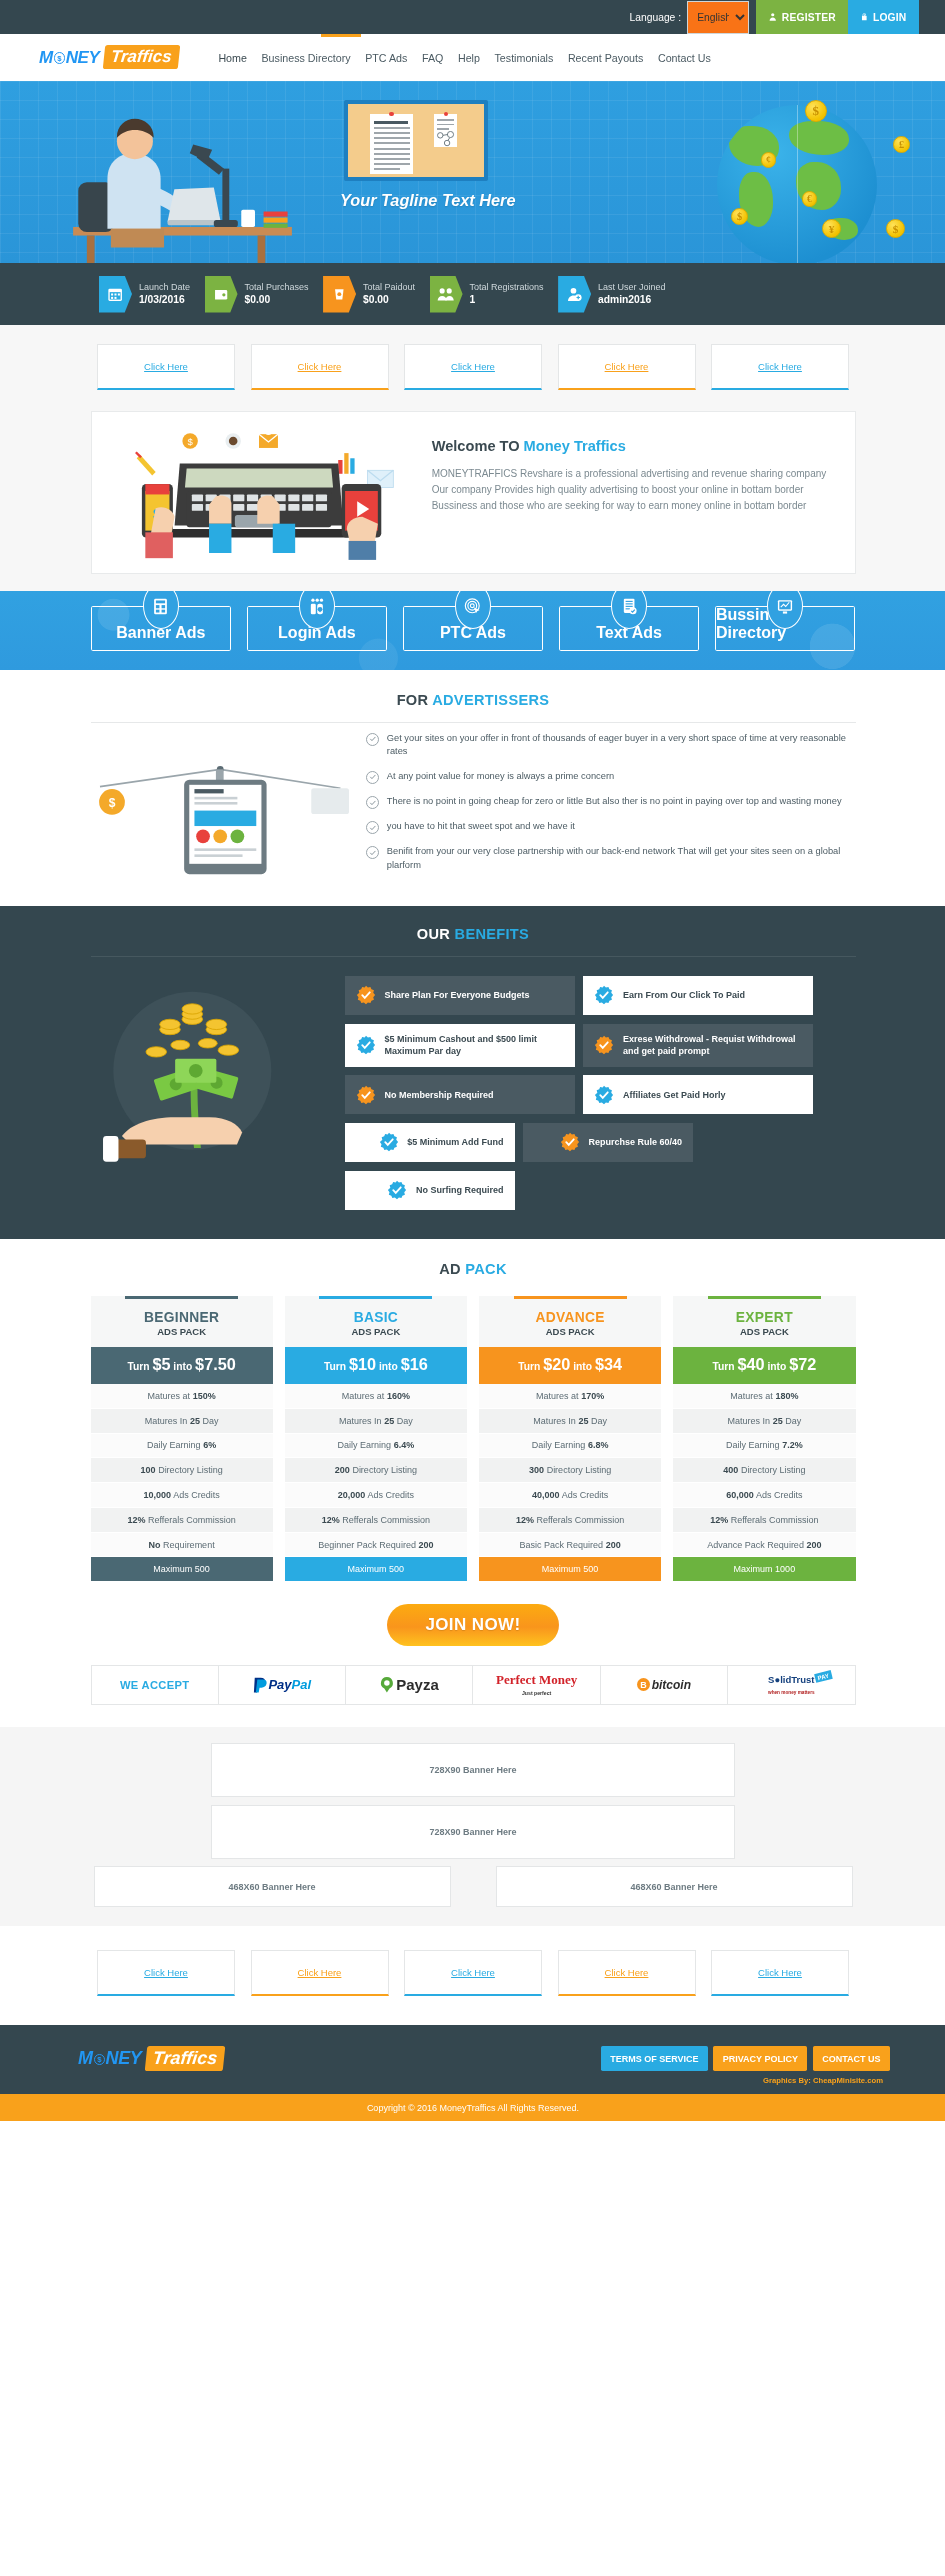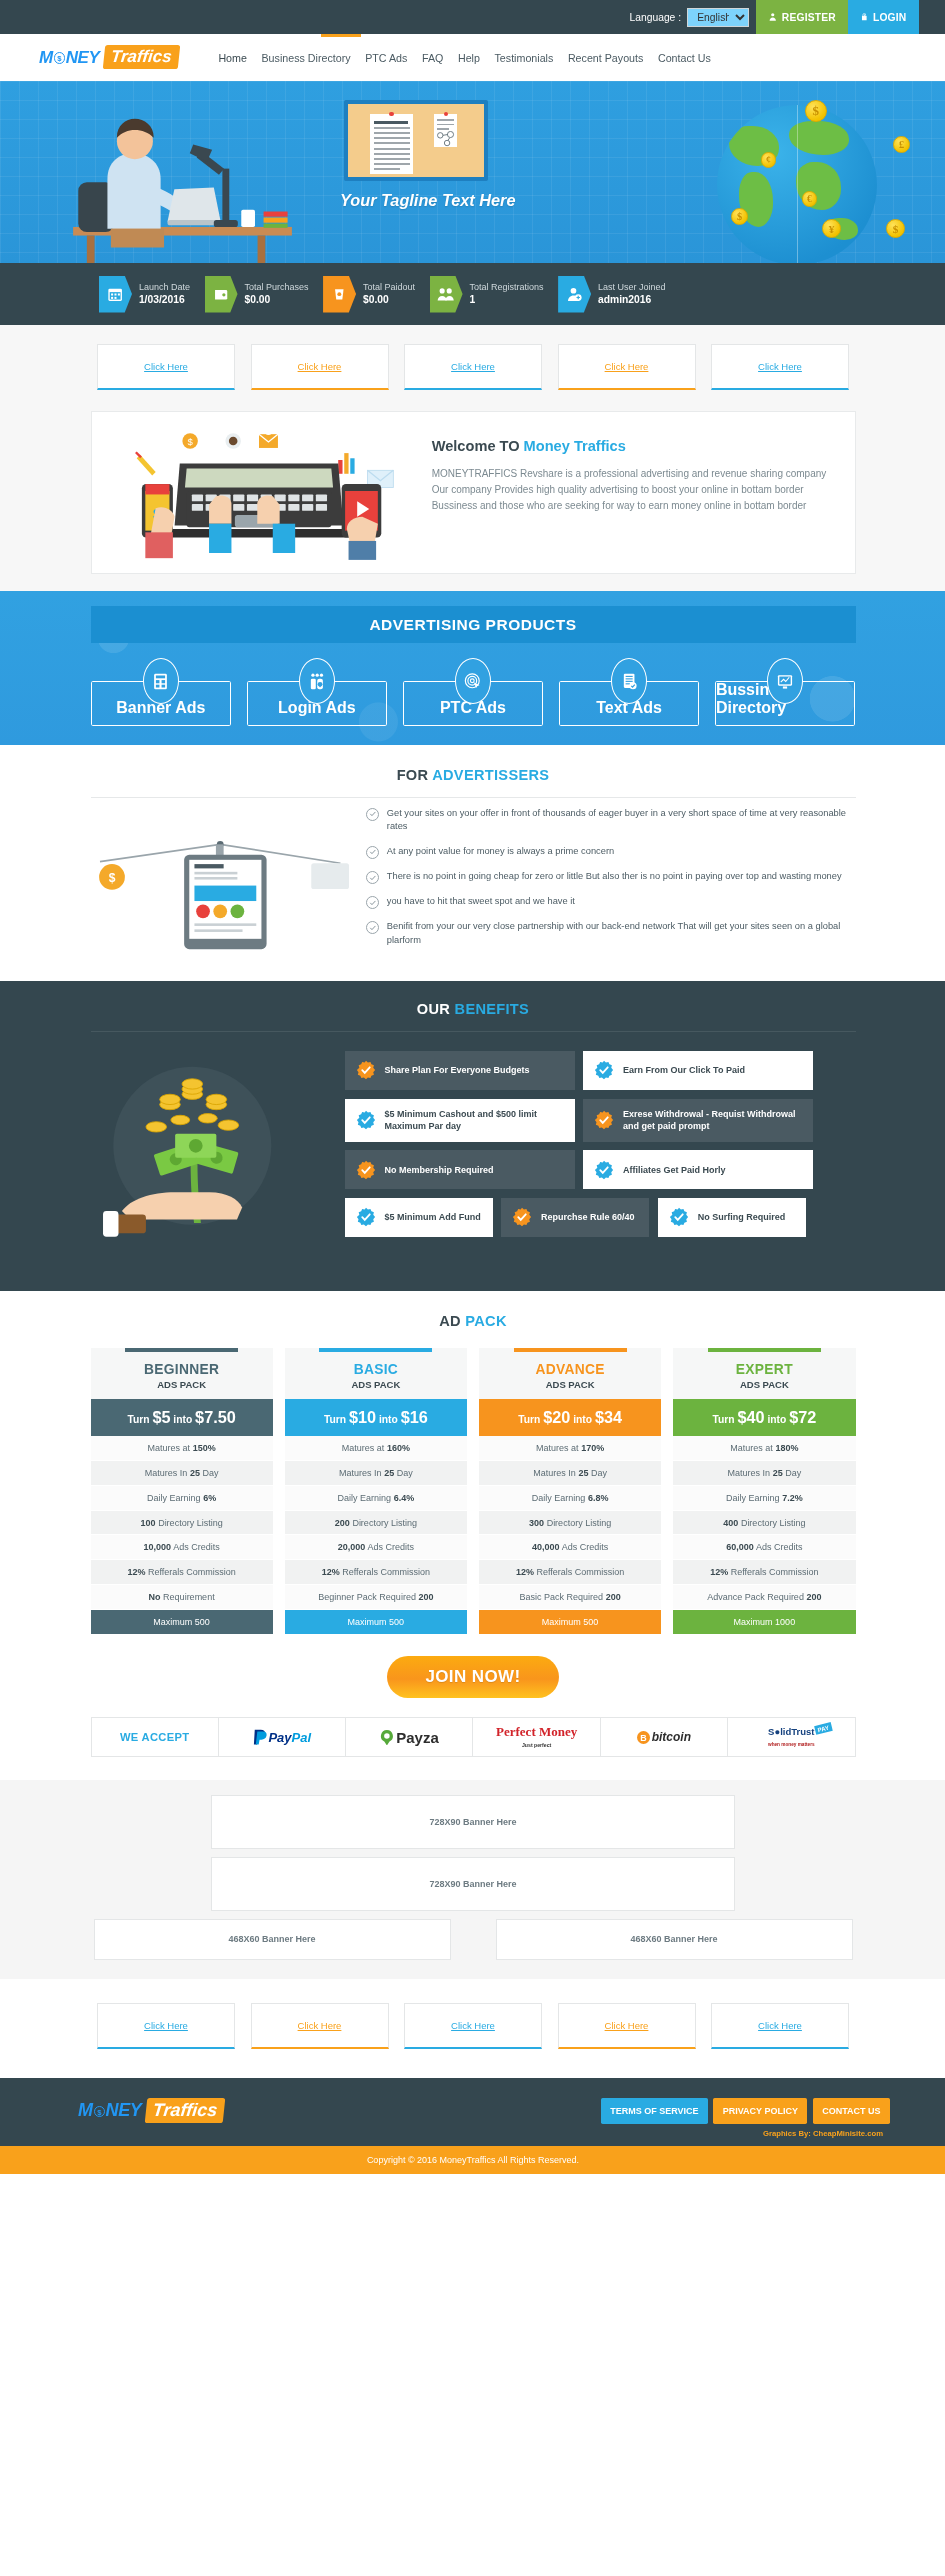--- a/index.html
+++ b/index.html
@@ -17,27 +17,27 @@
     background: #34474f;
     height: 34px;
     display: flex;
     align-items: stretch;
     justify-content: flex-end;
     padding-right: 27.5px;
   }
   .lang-wrap { display: flex; align-items: center; gap: 6px; padding-right: 6.9px; }
   .lang-label { color: #ffffff; font-size: 10.3px; }
   .lang-select {
-    background: #7dd3fc;
+    background: #f97316;
     border: 0.9px solid #cfd6d9;
     font-size: 10.3px;
     color: #333;
     padding: 2.6px 3.4px 2.6px 5.2px;
     width: 62px;
-    height: 19px;
+    height: 33px;
     font-family: "Liberation Sans", sans-serif;
   }
   .topbtn {
     display: flex; align-items: center; gap: 4.3px;
     padding: 0 12px;
     color: #fff; font-size: 10.3px; font-weight: bold;
     letter-spacing: 0.2px;
     cursor: pointer;
     text-decoration: none;
   }
@@ -233,21 +233,21 @@
   .benef .sec-title { color: #fff; }
   .benef .sec-rule { background: #46585f; }
   .benef-body { width: 765px; margin: 19px auto 0; display: flex; align-items: flex-start; }
   .benef-left { width: 249px; height: 211px; position: relative; }
   .benef-grid { flex: 1; display: flex; flex-wrap: wrap; gap: 8.6px; padding-left: 5.2px; }
   .bcard {
     display: flex; align-items: center; gap: 8.6px;
     padding: 9.5px 11.2px; min-height: 36px;
   }
   .bcard.w2 { width: 230px; }
-  .bcard.w3 { width: 148px; }
+  .bcard.w3 { width: 170px; justify-content: flex-end; }
   .bcard.dark { background: #4a5a62; }
   .bcard.dark .bc-txt { color: #ffffff; }
   .bcard.light { background: #ffffff; }
   .bcard.light .bc-txt { color: #3b4a51; }
   .bc-txt { font-size: 9px; font-weight: bold; line-height: 1.35; }
   .badge-star {
     flex: none; width: 20px; height: 20px;
     display: flex; align-items: center; justify-content: center;
   }
 
@@ -627,21 +627,20 @@
         </svg>
       </div>
       <div class="welcome-right">
         <h2><span>Welcome TO </span><span class="hl">Money Traffics</span></h2>
         <p>MONEYTRAFFICS  Revshare is a professional advertising and revenue sharing company Our company Provides high quality advertising to boost your online in bottam border  Bussiness and those who are seeking for way to earn money online in bottam border</p>
       </div>
     </div>
   </div>
 
   <div class="adprod">
-    <div class="adprod-title">ADVERTISING PRODUCTS</div>
     <div class="prodrow">
       <div class="prod">
         <div class="prod-circle">
           <svg width="17" height="19" viewBox="0 0 24 26" fill="#fff">
               <rect x="3" y="2" width="18" height="22" rx="2"></rect>
               <rect x="5.5" y="4.5" width="13" height="4" fill="#31a1e1"></rect>
               <rect x="5.5" y="11" width="5" height="4.5" fill="#31a1e1"></rect>
               <rect x="13.5" y="11" width="5" height="4.5" fill="#31a1e1"></rect>
               <rect x="5.5" y="17.5" width="5" height="4" fill="#31a1e1"></rect>
               <rect x="13.5" y="17.5" width="5" height="4" fill="#31a1e1"></rect>

